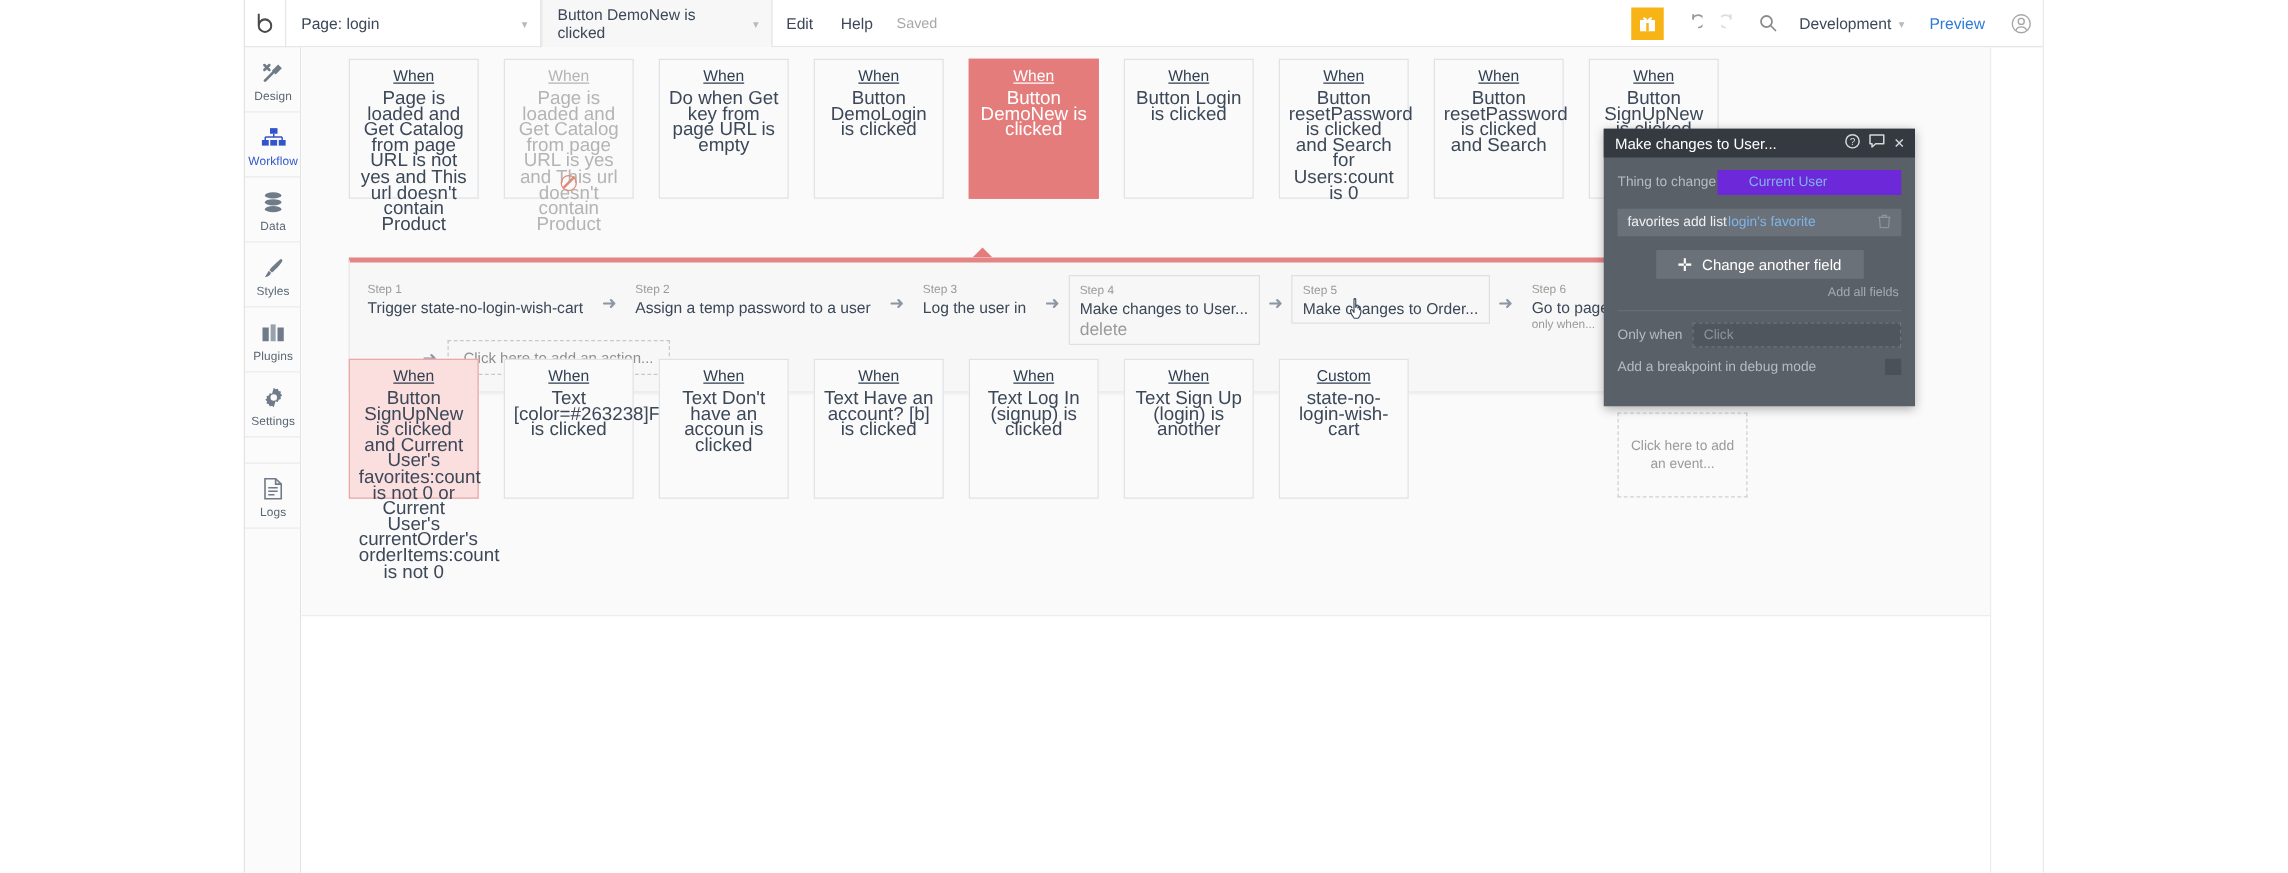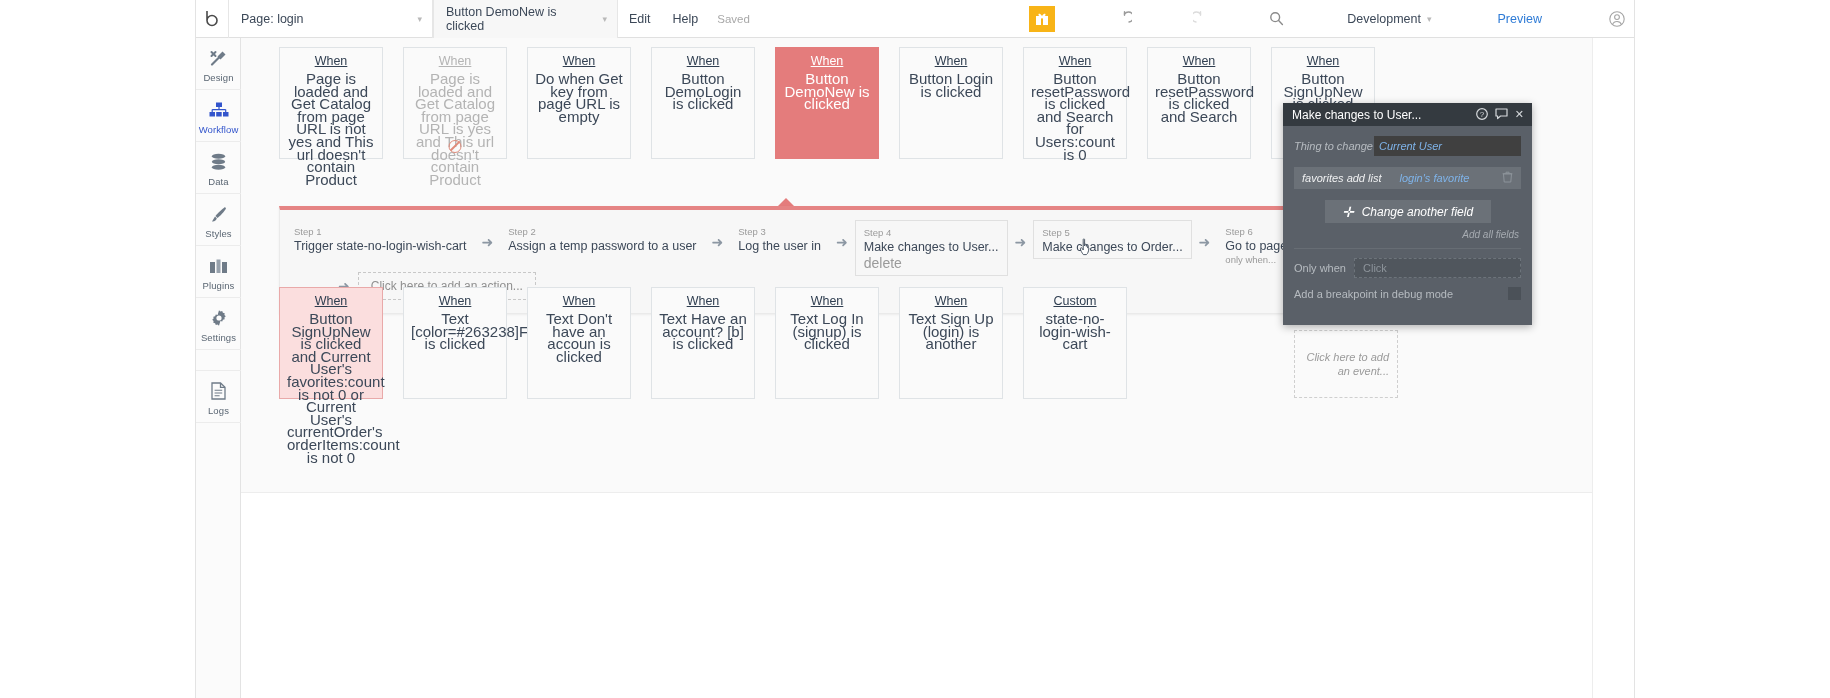--- a/index.html
+++ b/index.html
@@ -44,21 +44,21 @@
     justify-content:space-between;
   }
   .selbox.page { width:205px; }
   .selbox.event { width:185px; background:#f7f7f7; }
   .caret { color:#b9b9b9; font-size:9px; margin-left:6px; }
   .menutext {
     padding:0 11px; height:34px; display:flex; align-items:center;
     font-size:12.5px; color:#3c4858;
   }
   .saved { color:#a8a8a8; font-size:11.5px; padding:0 8px; }
-  .topright { margin-left:auto; display:flex; align-items:center; height:38px;gap:46px; }
+  .topright { margin-left:auto; display:flex; align-items:center; height:38px; }
   .gift {
     width:26px; height:26px; background:#f8b417; color:#fff;
     display:flex; align-items:center; justify-content:center;
     margin-right:8px; font-size:15px;
   }
   .ticon { width:30px; height:38px; display:flex; align-items:center; justify-content:center; color:#9a9a9a; font-size:15px; }
   .ticon.dim { color:#dcdcdc; }
   .versel { display:flex; align-items:center; padding:0 8px 0 10px; font-size:12.5px; color:#3c4858; }
   .preview { padding:0 12px; font-size:12.5px; color:#2e7bd6; }
   .avatar-ic { width:34px; height:38px; display:flex; align-items:center; justify-content:center; color:#9a9a9a; }
@@ -145,21 +145,21 @@
   .addaction .dash {
     border:1px dashed #c8c8c8; padding:6px 12px;
     font-size:12px; color:#8f8f8f; background:transparent;
   }
 
   .addevent {
     position:absolute; left:1053px; top:292px;
     width:104px; height:68px;
     border:1px dashed #cfcfcf; background:transparent;
     display:flex; align-items:center; justify-content:center;
-    text-align:right; font-size:11px; color:#9a9a9a; padding:0 8px; line-height:14px;font-style:italic;
+    text-align:center; font-size:11px; color:#9a9a9a; padding:0 8px; line-height:14px;
   }
 
   
   .rightcol {
     position:absolute; right:0; top:38px; width:42px; bottom:0;
     background:#fff; border-left:1px solid #ededed;
   }
 
   
   .collapse {
@@ -170,33 +170,33 @@
   .popup {
     position:absolute; left:1087px; top:103px; width:249px; height:222px;
     background:#5a6068; box-shadow:0 2px 8px rgba(0,0,0,.3);
     color:#e8eaec;
   }
   .pop-head {
     height:23px; background:#343a40; display:flex; align-items:center;
     padding:0 8px 0 9px; font-size:12px; color:#ffffff;
   }
   .pop-head .hicons { margin-left:auto; display:flex; align-items:center; gap:7px; font-size:11px; color:#d5d8db; }
-  .pop-body { padding:10px 11px 0; position:relative;font-style:italic; }
+  .pop-body { padding:10px 11px 0; position:relative; }
   .prow { display:flex; align-items:center; margin-bottom:11px; }
   .plabel { font-size:11px; color:#b6bbc0; width:80px; }
   .pfield {
-    flex:1; height:20px; background:#404040; display:flex; align-items:center;
-    padding:0 5px; font-size:11px; color:#7fb4ea;
+    flex:1; height:20px; background:#6d28d9; display:flex; align-items:center;
+    padding:0 25px; font-size:11px; color:#7fb4ea;
   }
   .pfield-wide {
     height:22px; background:#6b7178; display:flex; align-items:center;
     padding:0 8px; font-size:11px; margin-bottom:11px; position:relative;
   }
   .pfield-wide .k { color:#f0f1f2; }
-  .pfield-wide .v { color:#7fb4ea; margin-left:18px; }
+  .pfield-wide .v { color:#7fb4ea; margin-left:1px; }
   .trash { margin-left:auto; color:#8d949b; font-size:11px; }
   .changebtn {
     margin:2px auto 0; width:166px; height:23px; background:#6b7178;
     display:flex; align-items:center; justify-content:center; gap:8px;
     font-size:12px; color:#ffffff;
   }
   .changebtn .plus { font-size:14px; }
   .addall { text-align:right; font-size:10px; color:#a6abb1; margin-top:6px; padding-right:2px; }
   .pop-sep { border-top:1px solid #676d74; margin-top:8px; }
   .onlywhen { display:flex; align-items:center; padding:9px 11px 0; }

